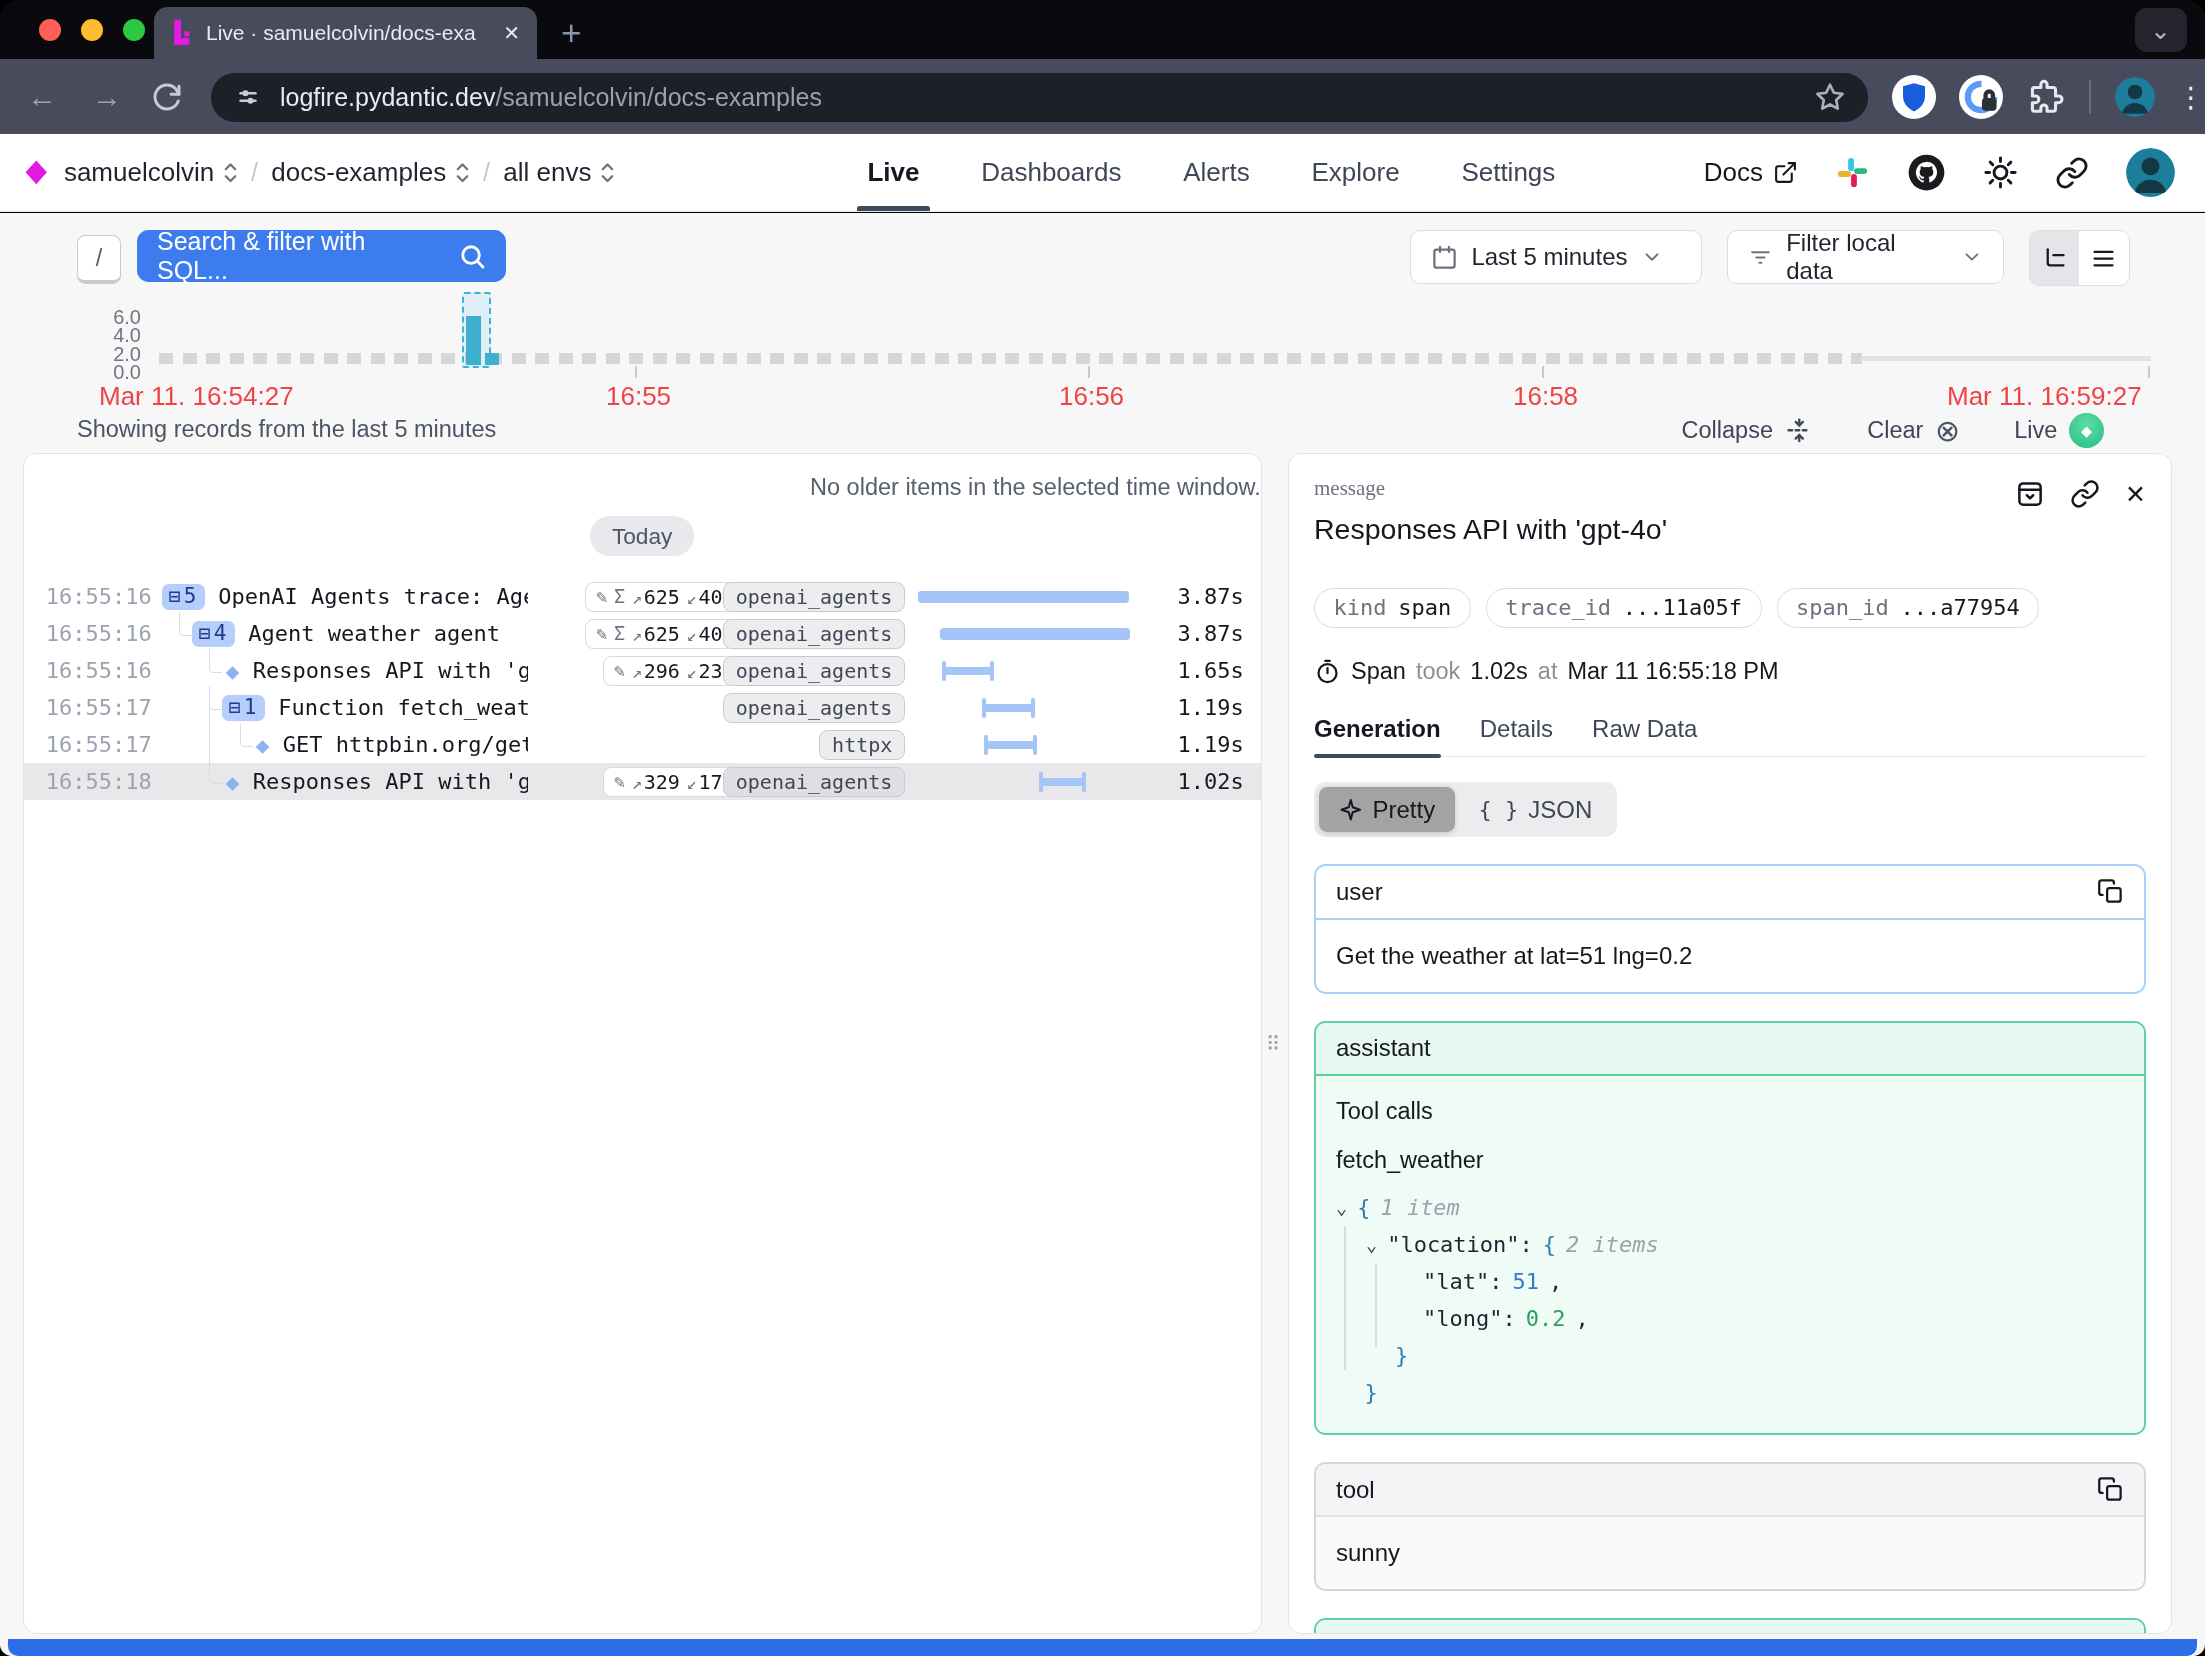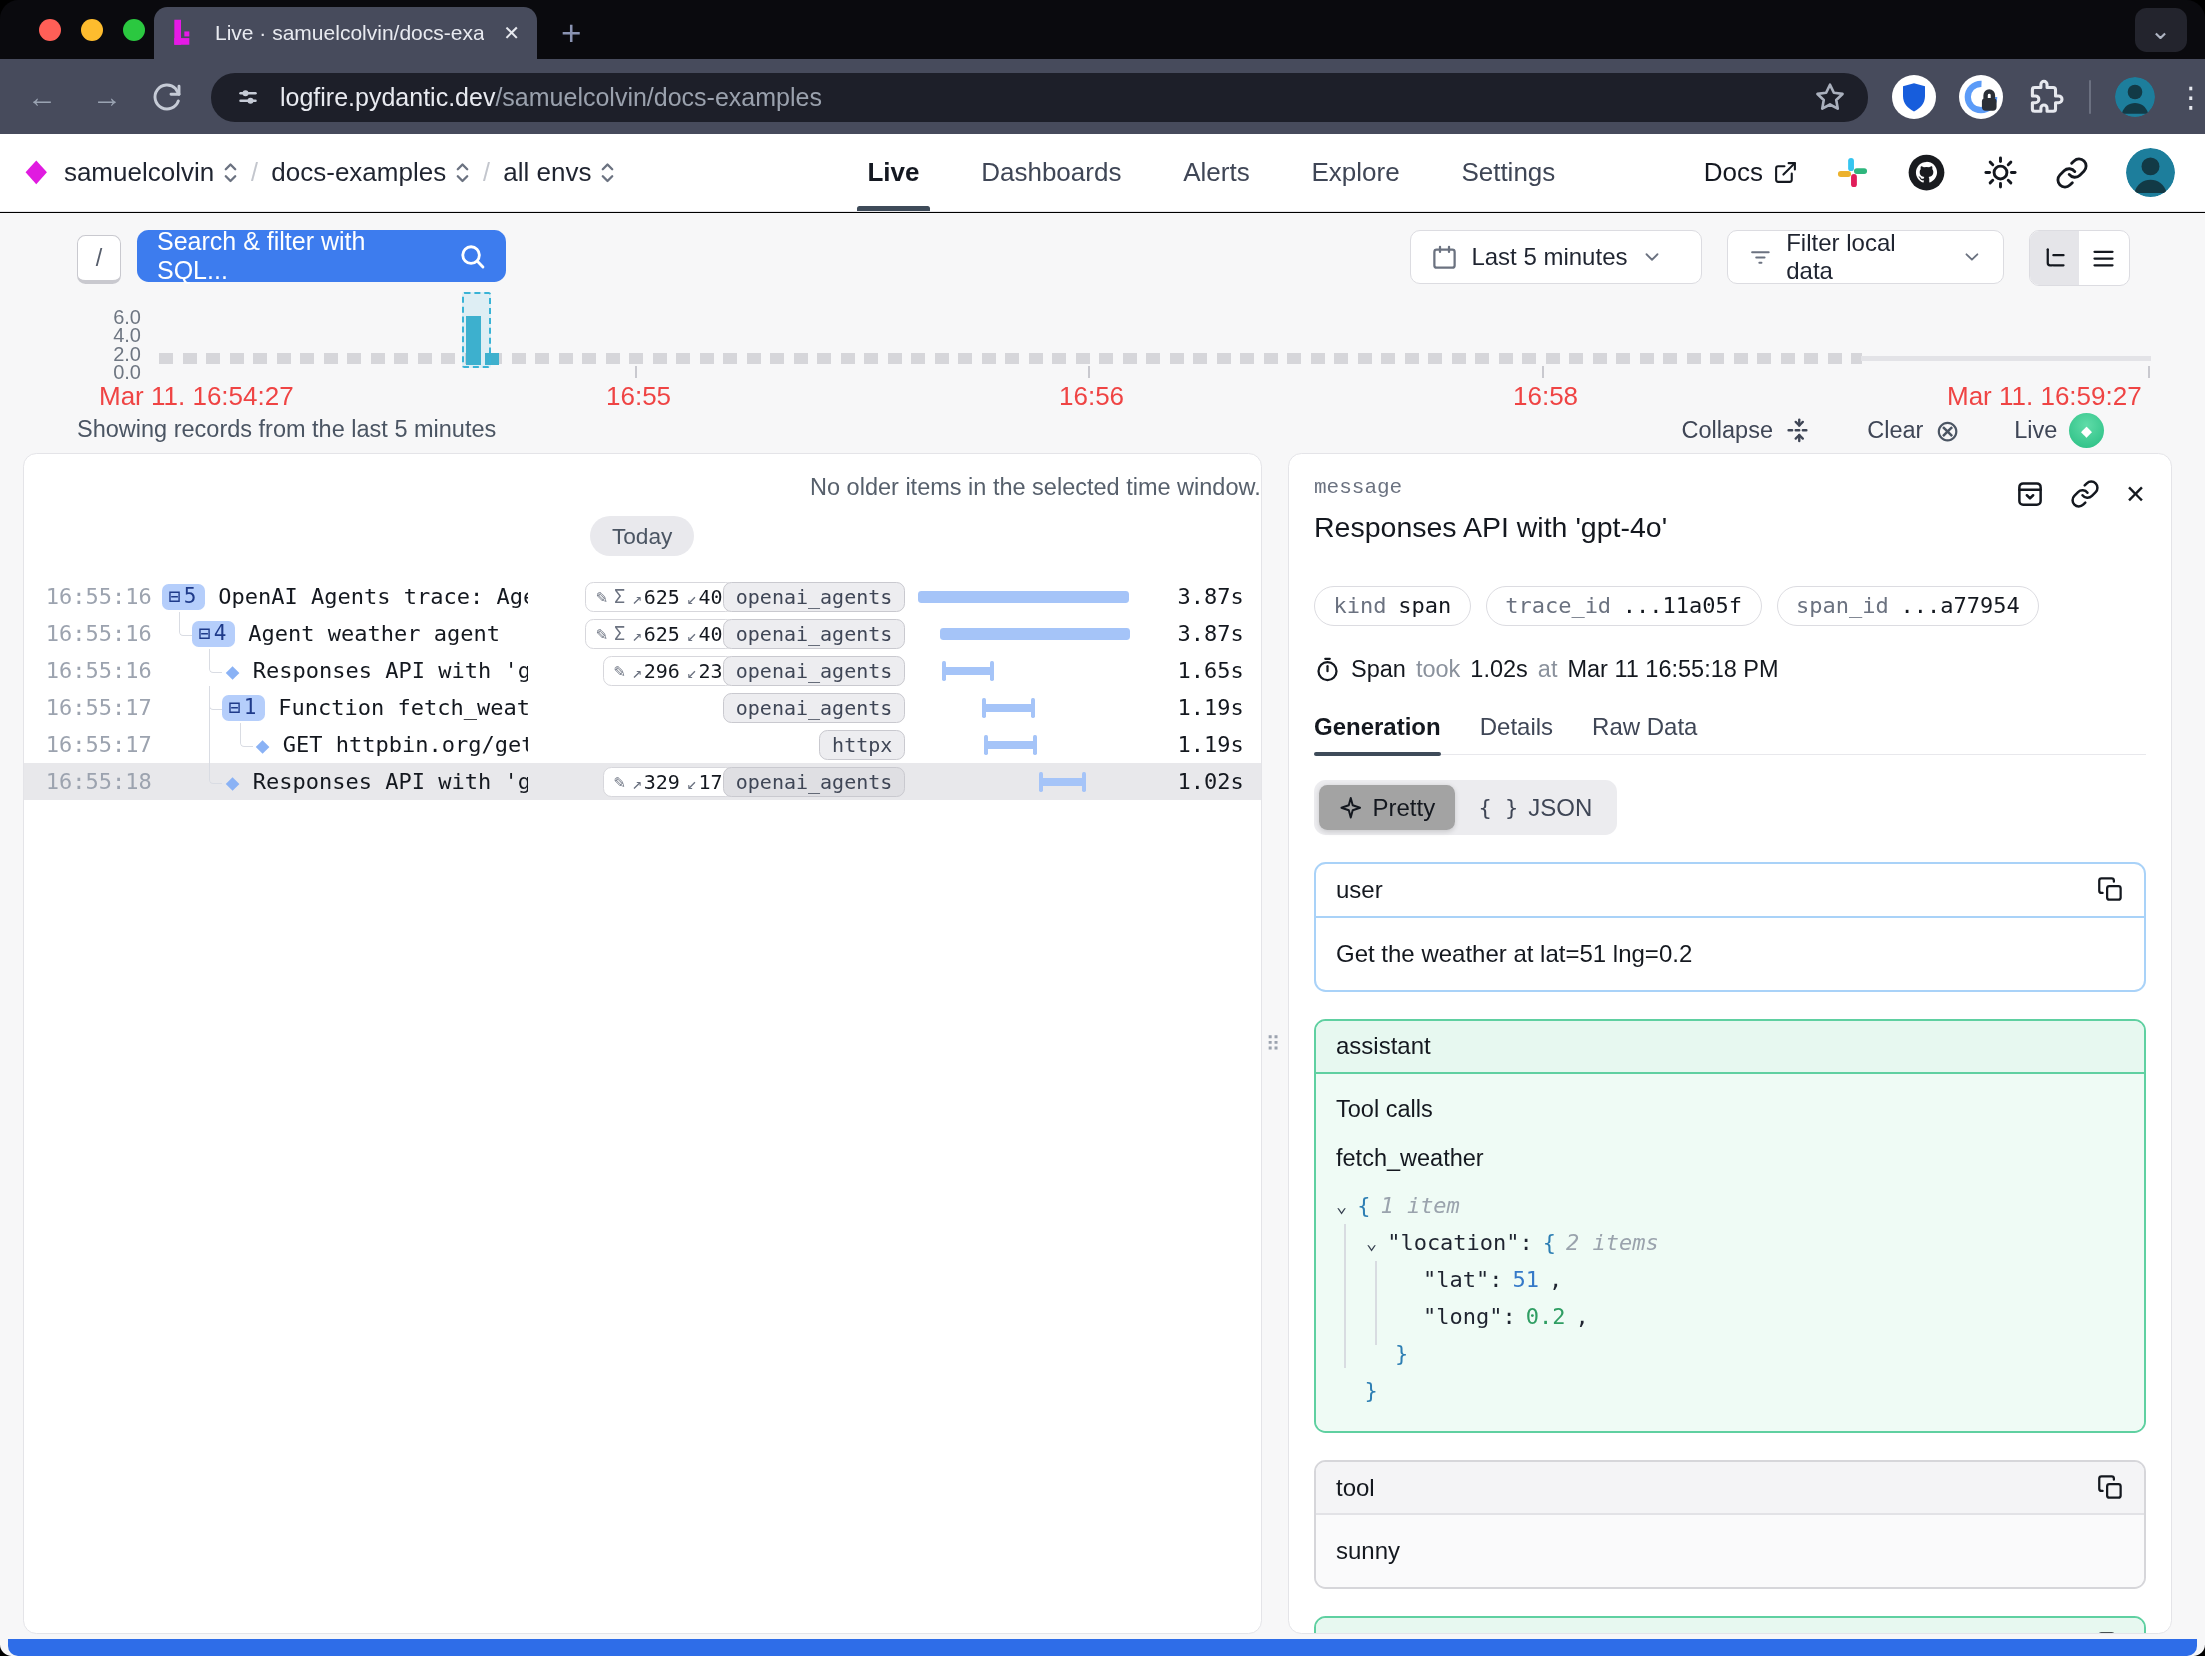--- a/index.html
+++ b/index.html
@@ -6,21 +6,21 @@
   body{width:2205px;height:1656px;position:relative;font-family:"Liberation Sans",sans-serif;-webkit-font-smoothing:antialiased;}
   .mono{font-family:"DejaVu Sans Mono",monospace;}
   .app{position:absolute;inset:0;border-radius:18.5px 18.5px 11.7px 11.7px;overflow:hidden;}
   svg{display:block;}
 
   
   .titlebar{position:absolute;left:0;top:0;right:0;height:59px;background:#0a0a0e;}
   .lights{position:absolute;left:39px;top:18.5px;display:flex;gap:20px;}
   .tl{width:22px;height:22px;border-radius:50%;}
   .tl.red{background:#ff5f57;} .tl.yel{background:#febc2e;} .tl.grn{background:#2bc840;}
-  .tab{position:absolute;left:154px;top:6.7px;width:383px;height:52px;background:#474b5c;border-radius:13.4px 13.4px 0 0;display:flex;align-items:center;padding:0 17px;box-sizing:border-box;gap:19px;}
+  .tab{position:absolute;left:154px;top:6.7px;width:383px;height:52px;background:#474b5c;border-radius:13.4px 13.4px 0 0;display:flex;align-items:center;padding:0 17px;box-sizing:border-box;gap:10px;}
   .tabtitle{color:#e8eaf0;font-size:21px;white-space:nowrap;overflow:hidden;flex:1;}
   .tabclose{color:#e8eaf0;font-size:20px;}
   .newtab{position:absolute;left:561px;top:13.4px;color:#8a93b2;font-size:35px;font-weight:300;}
   .tabsearch{position:absolute;right:18.5px;top:8.4px;width:52px;height:44px;background:#23242d;border-radius:11.7px;color:#aeb4c2;font-size:25px;display:flex;align-items:center;justify-content:center;}
   .toolbar{position:absolute;left:0;top:59px;right:0;height:76px;background:#474b5c;display:flex;align-items:center;}
   .navarrow{font-size:30px;color:#9aa3b2;margin-left:27px;}
   .reload svg{margin-left:28.5px;}
   .urlpill{margin-left:28.5px;width:1657px;height:49px;background:#1d1f29;border-radius:24px;display:flex;align-items:center;padding:0 22px;box-sizing:border-box;gap:17px;}
   .urltext{font-size:25px;color:#e8eaf0;flex:1;}
   .urltext .path{color:#9aa1ad;}
@@ -103,21 +103,21 @@
   .tag{background:#ededf0;border:1.7px solid #c9c9cf;border-radius:8.4px;padding:1.7px 11.7px;font-size:20px;color:#3f4656;}
   .trow.sel .tag{background:#dfdfe3;}
   .barcol{width:243px;position:relative;height:37px;flex:none;margin-left:11.7px;}
   .gbar{position:absolute;top:12.6px;height:11.7px;background:#a5c4f8;border-radius:3.4px;}
   .ibeam{top:15px;height:7.6px;border-radius:0;}
   .ibeam::before,.ibeam::after{content:"";position:absolute;top:-5.9px;width:4.2px;height:19.3px;background:#a5c4f8;border-radius:1.7px;}
   .ibeam::before{left:-1.7px;} .ibeam::after{right:-1.7px;}
   .tdur{width:84px;text-align:right;color:#14181f;flex:none;}
 
   
-  .dkind{font-family:Liberation Mono, monospace;font-size:21px;color:#6b7280;}
+  .dkind{font-family:Liberation Serif, serif;font-size:21px;color:#6b7280;}
   .dhead{display:flex;justify-content:space-between;align-items:flex-start;}
   .dtitle{font-size:28.5px;color:#14181f;margin-top:11.7px;font-weight:500;}
   .dicons{display:flex;align-items:center;gap:25px;margin-top:3.4px;}
   .dclose{font-size:25px;color:#14181f;}
   .pillrow{display:flex;gap:15px;margin-top:42px;}
   .pill{border:1.7px solid #dcdce1;border-radius:838px;padding:6.7px 18.5px;font-family:"DejaVu Sans Mono",monospace;font-size:22px;display:flex;gap:11.7px;}
   .pill .k{color:#6b7280;} .pill .v{color:#14181f;}
   .spaninfo{display:flex;align-items:center;gap:10px;margin-top:30px;font-size:23.5px;color:#14181f;}
   .spaninfo .g{color:#8a919c;}
   .dtabs{display:flex;gap:39px;margin-top:30px;border-bottom:1.7px solid #e8e8ec;}

